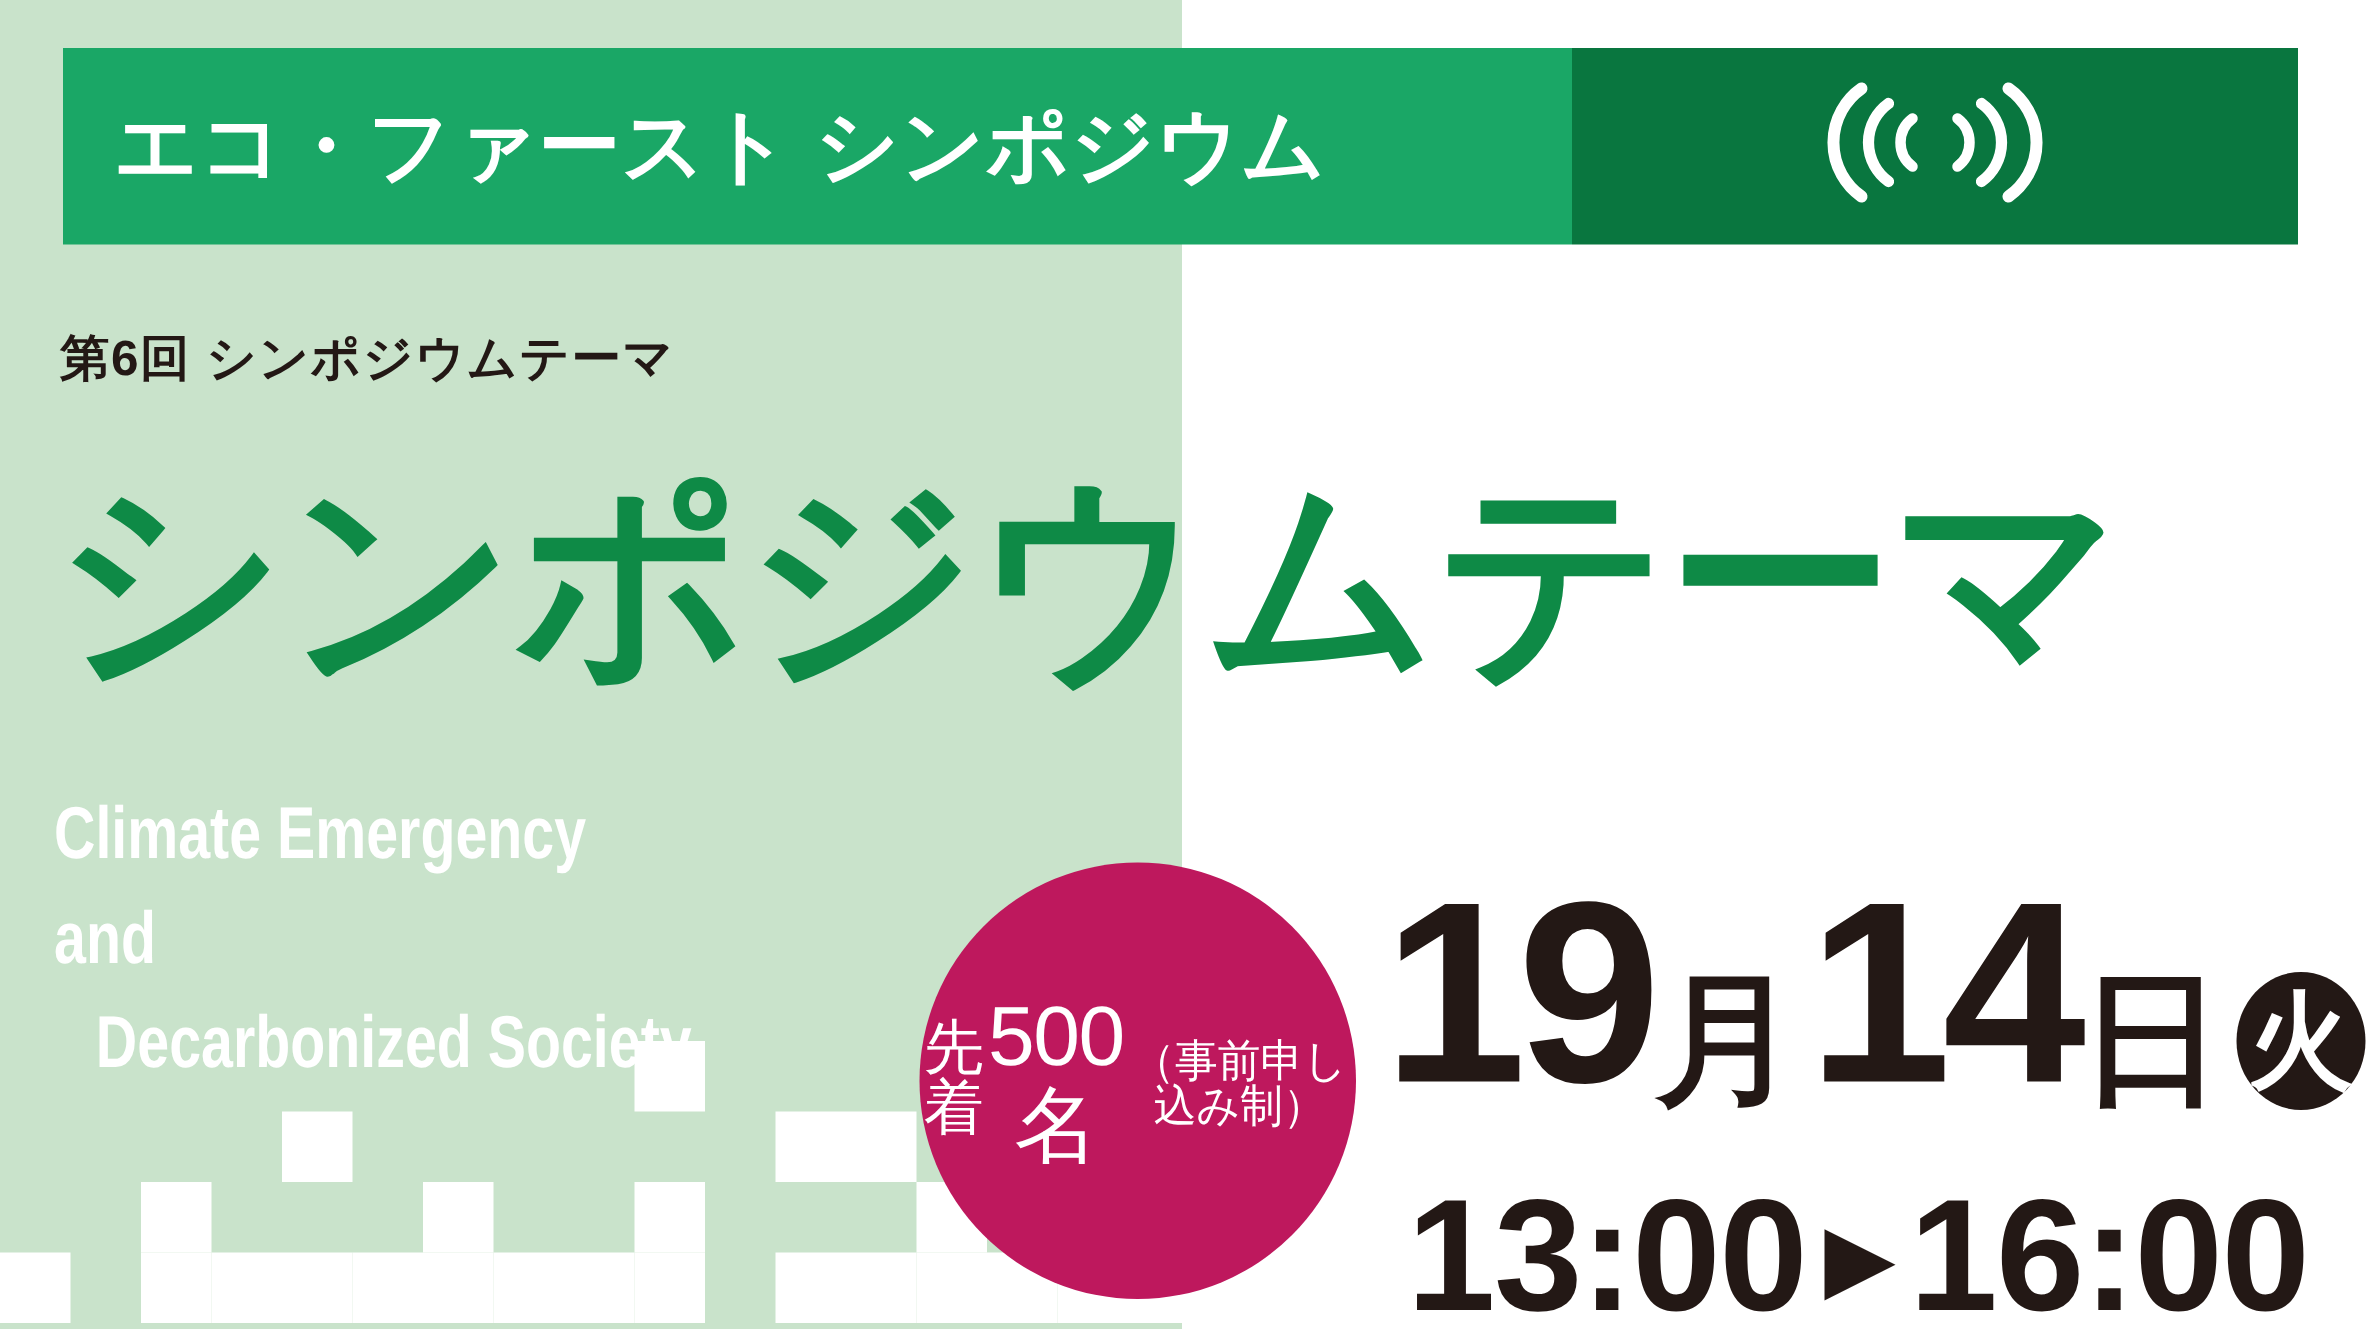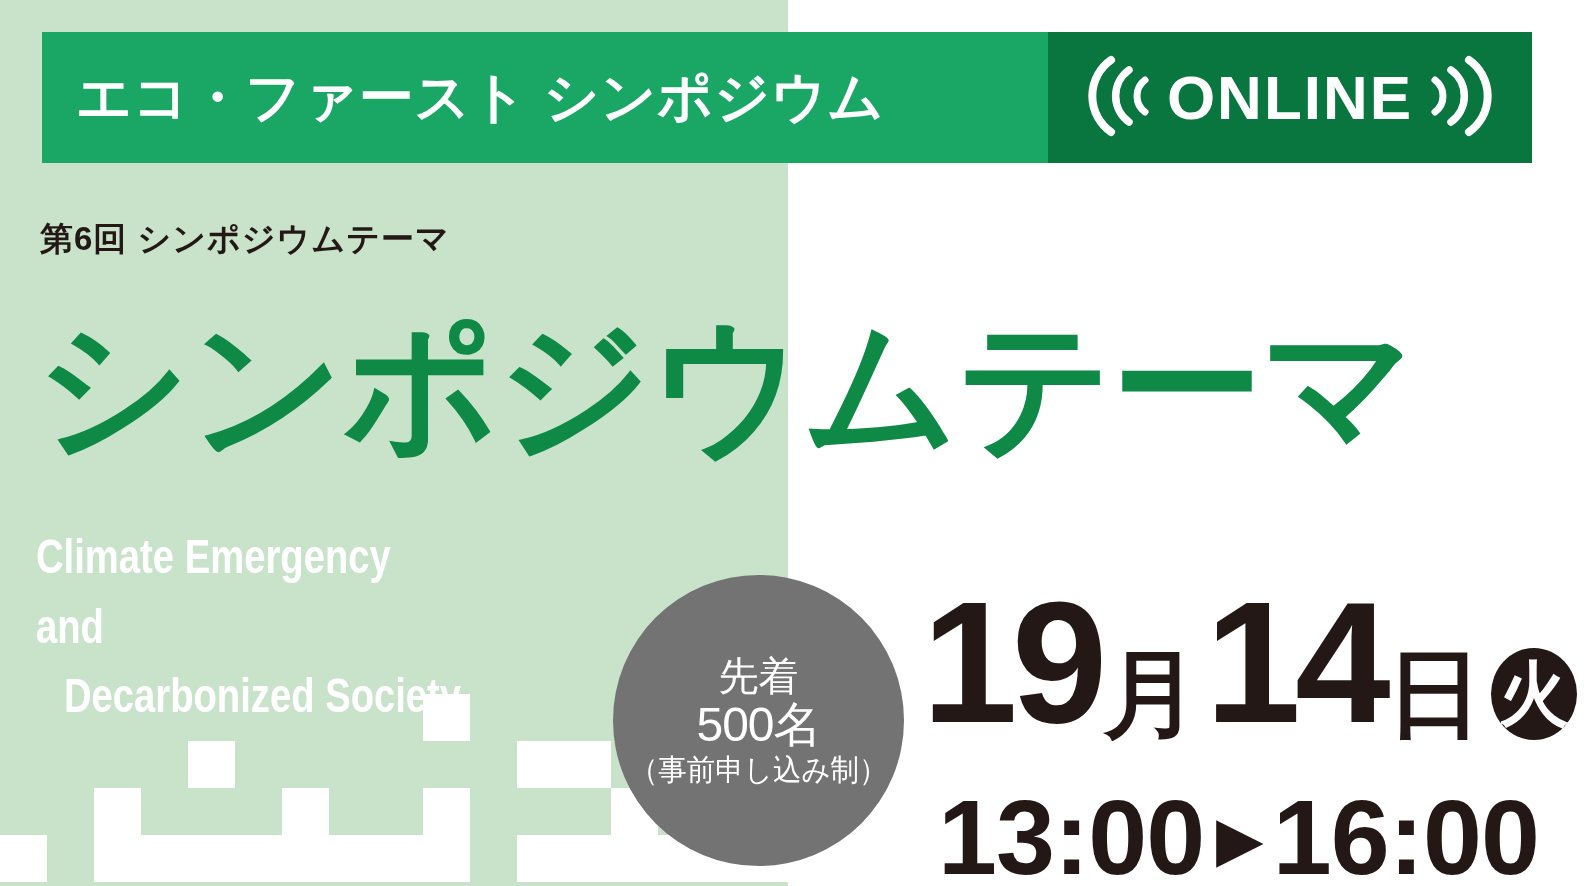--- a/index.html
+++ b/index.html
@@ -132,36 +132,36 @@
   .subtitle .l2 { display: block; text-align: right; }
 
   
   .badge {
     position: absolute;
     left: 613px;
     top: 575px;
     width: 291px;
     height: 291px;
     border-radius: 50%;
-    background: #737373;
-    color: #ffffff;
-    display: flex;
-    flex-direction: column;
+    background: #be185d;
+    color: #ffffff;
+    display: flex;
+    flex-direction: row;
     align-items: center;
     justify-content: center;
     text-align: center;
   }
   .badge .b-top {
     font-size: 40px;
     font-weight: 500;
     line-height: 1;
     margin-bottom: 4px;
   }
   .badge .b-mid {
-    font-size: 48px;
+    font-size: 56px;
     font-weight: 500;
     line-height: 1.05;
     letter-spacing: -1px;
   }
   .badge .b-sub {
     font-size: 30px;
     font-weight: 500;
     line-height: 1;
     margin-top: 4px;
     transform: scaleX(0.95);
@@ -273,21 +273,20 @@
     <div class="banner-online">
       <span class="waves">
         <svg width="68" height="92" viewBox="0 0 68 92">
           <g fill="none" stroke="#ffffff" stroke-linecap="round">
             <path d="M60 30 A20 20 0 0 0 60 62" stroke-width="7"></path>
             <path d="M44 20 A32 32 0 0 0 44 72" stroke-width="7.5"></path>
             <path d="M26 10 A44 44 0 0 0 26 82" stroke-width="8"></path>
           </g>
         </svg>
       </span>
-      <span class="word">ONLINE</span>
       <span class="waves">
         <svg width="68" height="92" viewBox="0 0 68 92">
           <g fill="none" stroke="#ffffff" stroke-linecap="round">
             <path d="M8 30 A20 20 0 0 1 8 62" stroke-width="7"></path>
             <path d="M24 20 A32 32 0 0 1 24 72" stroke-width="7.5"></path>
             <path d="M42 10 A44 44 0 0 1 42 82" stroke-width="8"></path>
           </g>
         </svg>
       </span>
     </div>

